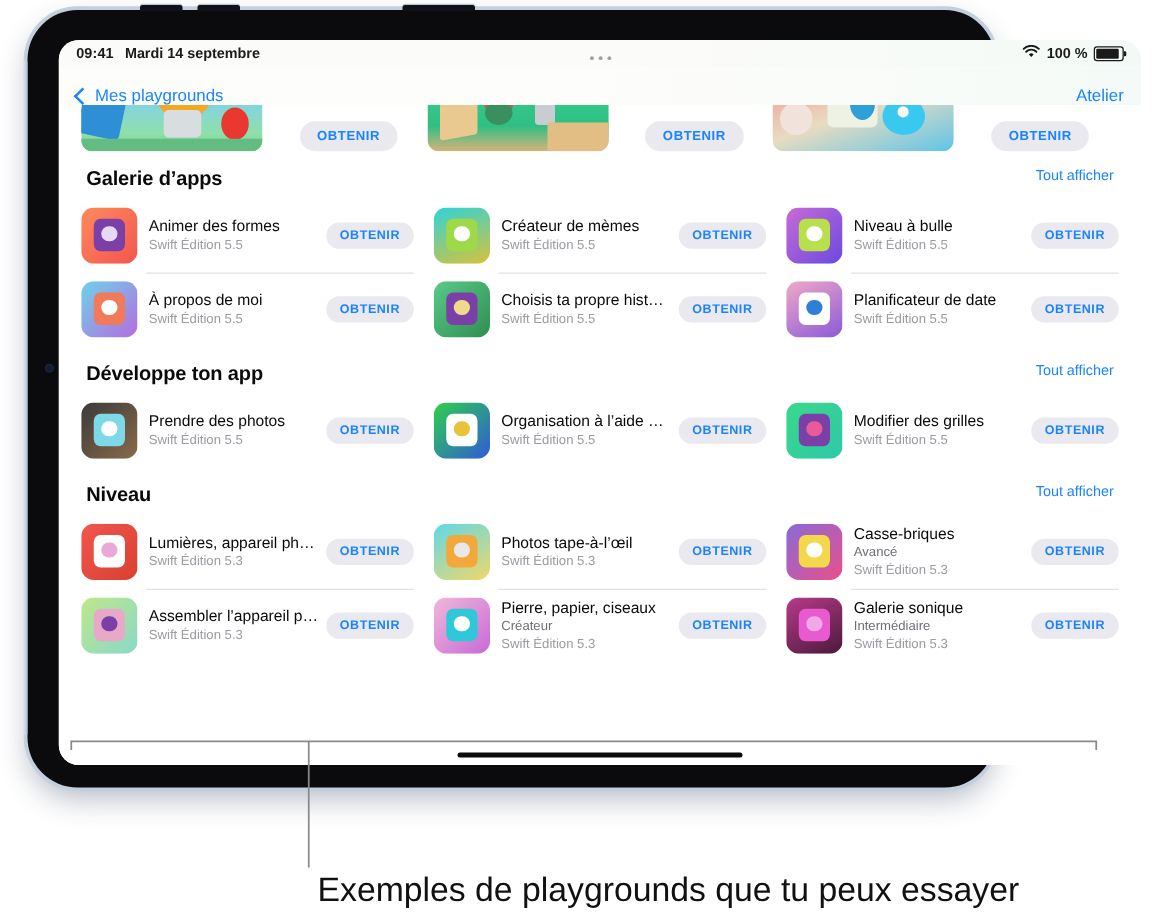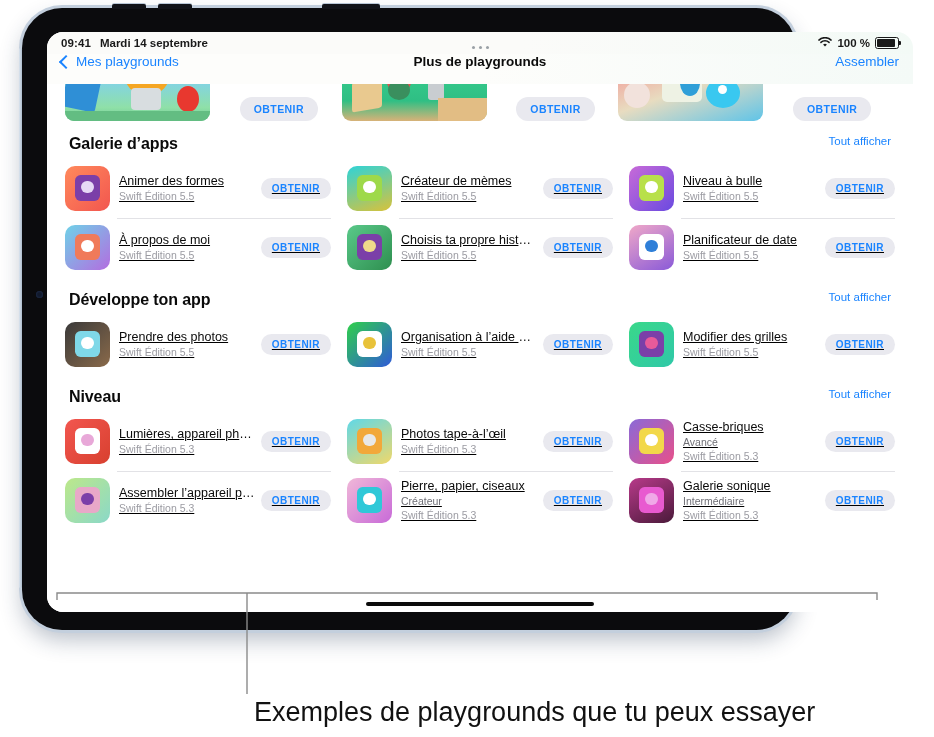--- a/index.html
+++ b/index.html
@@ -44,21 +44,21 @@
   #statusbar .date{margin-left:9px;font-weight:bold;}
   #sb-dots{position:absolute;left:0;right:0;top:7px;text-align:center;pointer-events:none;}
   #sb-dots i{display:inline-block;width:3px;height:3px;border-radius:50%;background:#9aa0a6;margin:0 2px;}
   #sb-right{margin-left:auto;display:flex;align-items:center;gap:5px;}
   .battery{width:22px;height:10px;border:1.4px solid #1a1a1a;border-radius:2.6px;position:relative;display:inline-block;}
   .battery:after{content:"";position:absolute;right:-3.4px;top:3px;width:2px;height:4px;background:#1a1a1a;border-radius:0 1px 1px 0;}
   .battery i{position:absolute;left:1.2px;top:1.2px;bottom:1.2px;width:17.5px;background:#1a1a1a;border-radius:1px;display:block;}
 
   
   #navbar{
-    height:30px;display:flex;align-items:flex-start;padding:0 14px;position:relative;
+    height:30px;display:flex;align-items:flex-end;padding:0 14px;position:relative;
     background:linear-gradient(90deg,#fdfdfb 0%,#fdfdfb 50%,#f4faf7 100%);
   }
   #back{display:flex;align-items:center;gap:4px;color:#1a84ff;font-size:13.5px;cursor:pointer;}
   .chev{width:8px;height:8px;border-left:2px solid #1a84ff;border-bottom:2px solid #1a84ff;
         transform:rotate(45deg);display:inline-block;margin-right:1px;}
   #navtitle{position:absolute;left:0;right:0;text-align:center;font-size:13.5px;font-weight:bold;color:#0b0b0b;pointer-events:none;}
   #edit{margin-left:auto;color:#1a84ff;font-size:13.5px;cursor:pointer;}
 
   
   #content{position:absolute;left:0;right:0;top:52px;bottom:0;background:#fff;overflow:hidden;}
@@ -72,21 +72,21 @@
   
   .section{padding:0 18px;}
   .sec-head{display:flex;align-items:flex-start;padding:14px 4px 6px 4px;}
   .sec-title{font-size:16px;font-weight:bold;color:#0a0a0a;letter-spacing:-.1px;}
   .sec-all{margin-left:auto;font-size:11.5px;color:#1a84ff;cursor:pointer;}
 
   .grid{display:flex;}
   .col{flex:1 1 0;min-width:0;display:flex;flex-direction:column;}
   .col + .col{margin-left:16px;}
 
-  .appcell{display:flex;align-items:center;padding:7px 0;position:relative;text-decoration:underline;}
+  .appcell{display:flex;align-items:center;padding:7px 0;position:relative;}
   .appcell + .appcell:before{
     content:"";position:absolute;left:52px;right:0;top:0;height:1px;background:#e2e2e6;
   }
   .appicon{width:45px;height:45px;border-radius:10px;flex:0 0 auto;overflow:hidden;position:relative;}
   .appmeta{margin-left:9px;min-width:0;flex:1;}
   .appname{font-size:12.5px;color:#0a0a0a;white-space:nowrap;overflow:hidden;text-overflow:ellipsis;line-height:1.35;}
   .applevel{font-size:10.5px;color:#6f6f76;line-height:1.3;}
   .appver{font-size:10.5px;color:#9b9ba2;line-height:1.3;}
   .get{
     flex:0 0 auto;margin-left:6px;background:#e9e9ef;color:#1a84ff;border:none;
@@ -140,22 +140,21 @@
             <i></i>
           </span>
       </div>
     </div>
 
     <div id="navbar">
       <div id="back">
         <span class="chev"></span>
         <span>Mes playgrounds</span>
       </div>
-      <div id="navtitle">Plus de playgrounds</div>
-      <div id="edit">Assembler</div>
+      <div id="edit">Atelier</div>
     </div>
 
     <div id="content">
 
       <div id="carousel">
         <div class="promo">
           <div class="thumb">
             <div class="art" style="background:linear-gradient(180deg,#7fd0f2 0%,#8fe0a8 70%,#6fc98f 100%)"></div>
             <div class="sq" style="left:2px;top:-26px;width:34px;height:60px;background:#2f8fd6;transform:rotate(12deg);border-radius:4px"></div>
             <div class="ci" style="left:58px;top:-32px;width:48px;height:52px;background:#f5a623"></div>

